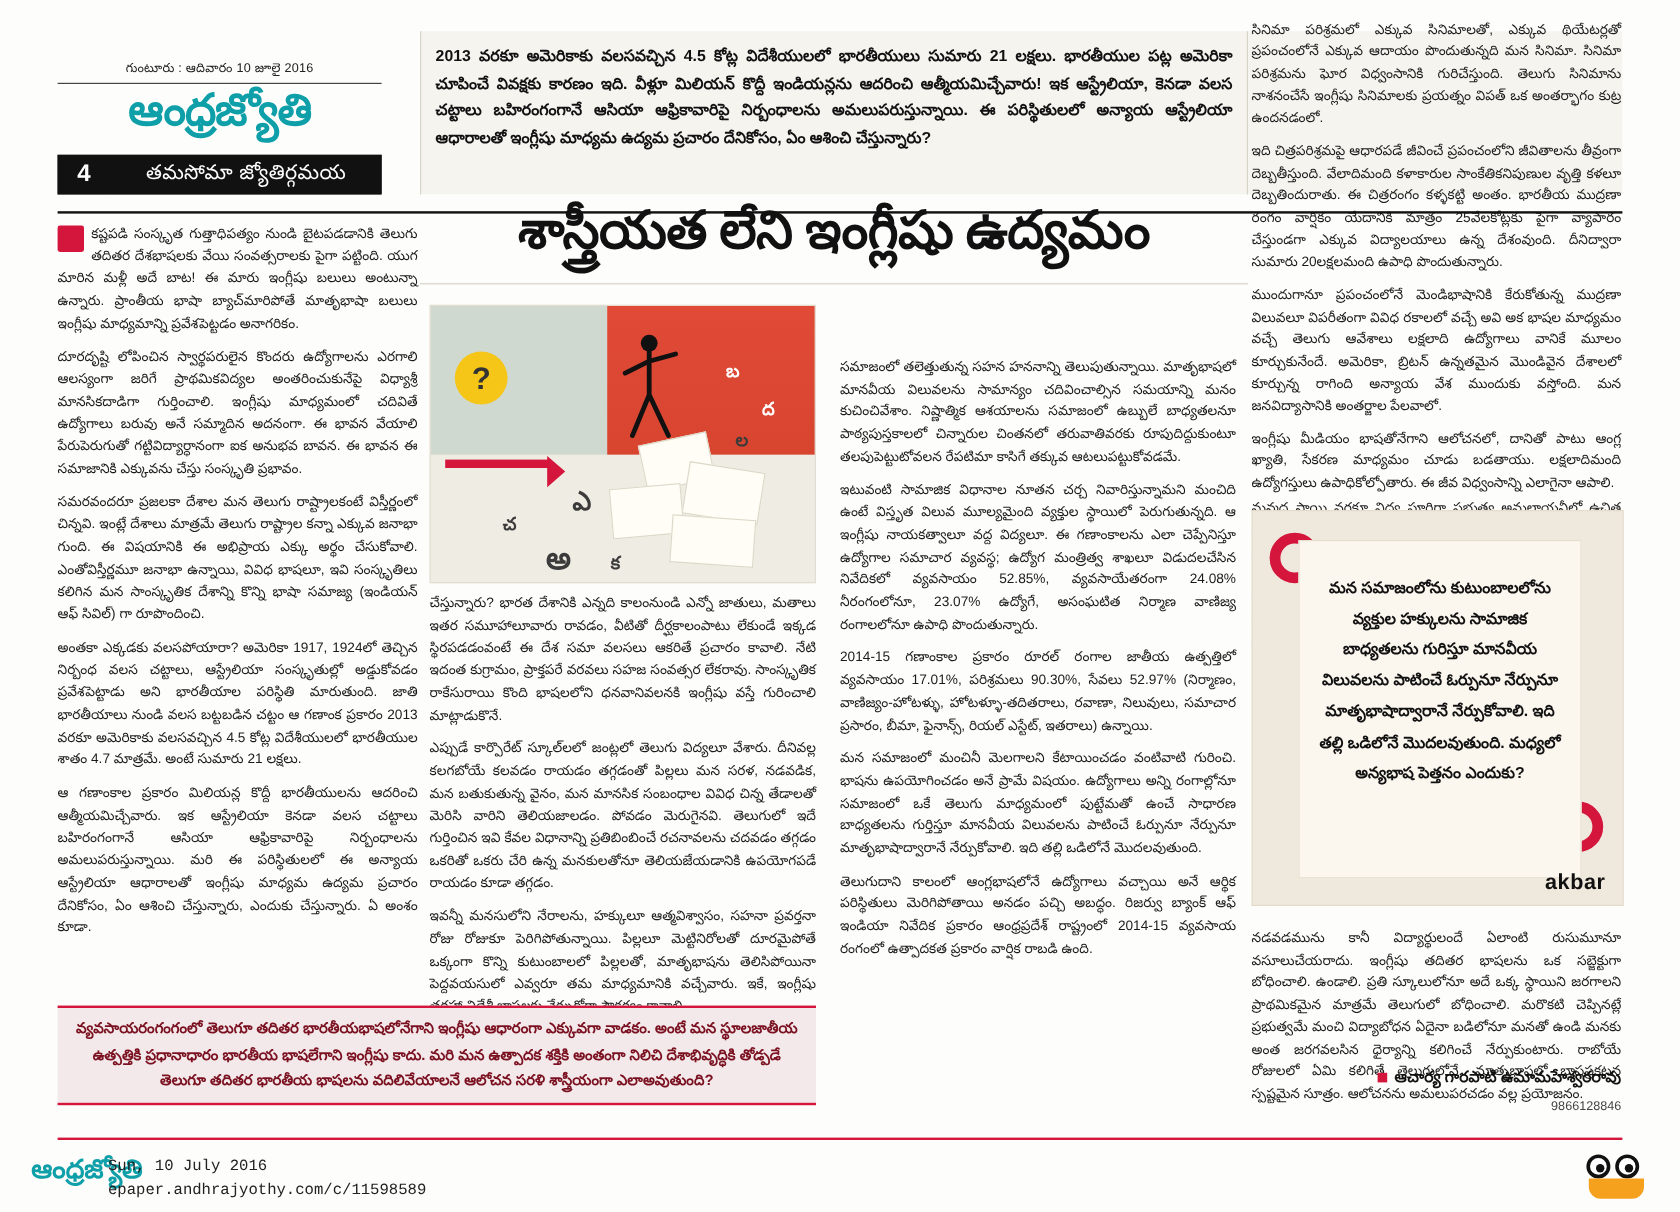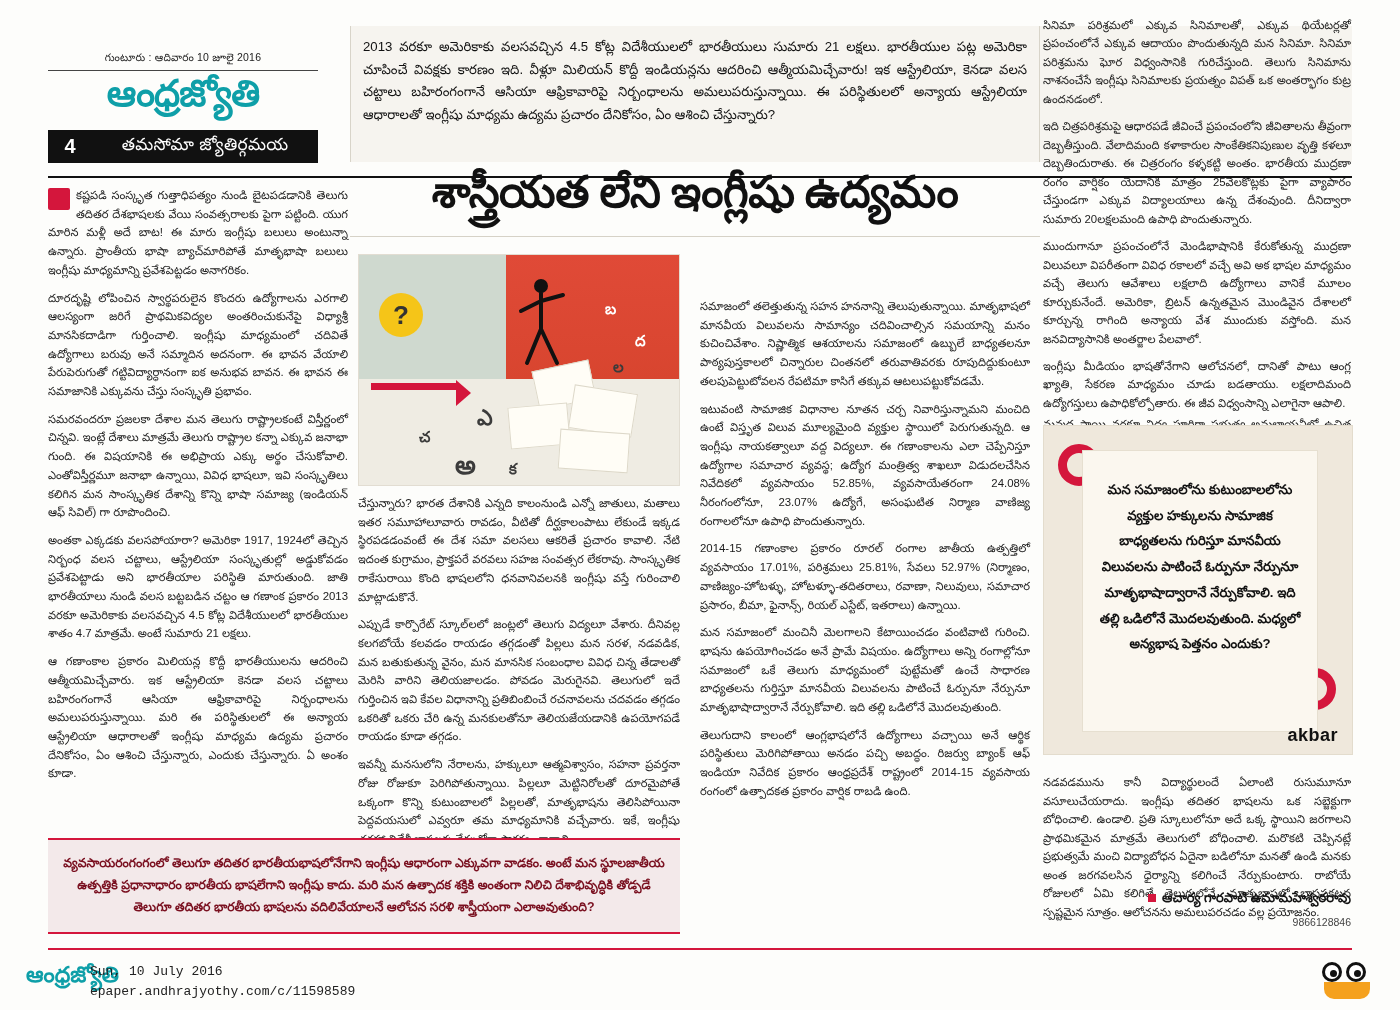--- a/index.html
+++ b/index.html
@@ -46,21 +46,21 @@
     font-size: 17px; display: flex; align-items: center; justify-content: center;
     letter-spacing: .3px;
   }
 
   
   .teaser {
     position: absolute; left: 350px; top: 26px; width: 690px; height: 136px;
     background: #f6f4ef; border-left: 1px solid #d8d4c9; border-right: 1px solid #d8d4c9;
     padding: 10px 12px 8px 12px;
     font-size: 13.2px; line-height: 1.72; color: #111; text-align: justify;
-    font-weight: normal;
+    font-weight: bold;
   }
   .teaser-right {
     position: absolute; left: 1040px; top: 26px; width: 312px; height: 136px;
     background: #f6f4ef;
   }
 
   
   .col-r-top {
     position: absolute; left: 1043px; top: 16px; width: 308px; height: 380px;
     font-size: 11.4px; line-height: 1.62; text-align: justify; color: #1b1b1b;
@@ -181,21 +181,21 @@
   .q-mark-1:after { content:''; position:absolute; left: 22px; top: 26px; width: 9px; height: 26px; background: #d4163c; }
   .q-mark-2 { right: 16px; bottom: 44px; }
   .q-mark-2:after { content:''; position:absolute; left: 2px; top: -24px; width: 9px; height: 26px; background: #d4163c; }
   .ad-brand {
     position: absolute; right: 14px; bottom: 8px;
     font-size: 18px; font-weight: bold; color: #111; letter-spacing: .5px;
   }
 
   
   .hlbox {
-    position: absolute; left: 48px; top: 838px; width: 632px; height: 96px;
+    position: absolute; left: 48px; top: 838px; width: 632px; height: 83px;
     background: #f3e9ea; border-top: 2px solid #d4163c; border-bottom: 2px solid #d4163c;
     display: flex; align-items: center; justify-content: center;
     padding: 4px 14px;
     font-size: 12.4px; line-height: 1.75; color: #7a1020; text-align: center; font-weight: bold;
   }
 
   
   .byline {
     position: absolute; left: 1043px; top: 890px; width: 308px;
     text-align: right; font-size: 13px; font-weight: bold; color: #111;
@@ -290,21 +290,21 @@
 
   <div class="colmid">
     <p>చేస్తున్నారు? భారత దేశానికి ఎన్నది కాలంనుండి ఎన్నో జాతులు, మతాలు ఇతర సమూహాలూవారు రావడం, వీటితో దీర్ఘకాలంపాటు లేకుండే ఇక్కడ స్థిరపడడంవంటే ఈ దేశ సమా వలసలు ఆకరితే ప్రచారం కావాలి. నేటి ఇదంత కుగ్రామం, ప్రాక్తపరే వరవలు సహజ సంవత్సర లేకరావు. సాంస్కృతిక రాకేసురాయి కొంది భాషలలోని ధనవానివలనకి ఇంగ్లీషు వస్తే గురించాలి మాట్లాడుకొనే.</p>
     <p>ఎప్పుడే కార్పొరేట్ స్కూల్‌లలో జంట్లలో తెలుగు విద్యలూ వేశారు. దీనివల్ల కలగబోయే కలవడం రాయడం తగ్గడంతో పిల్లలు మన సరళ, నడవడిక, మన బతుకుతున్న వైనం, మన మానసిక సంబంధాల వివిధ చిన్న తేడాలతో మెరిసి వారిని తెలియజాలడం. పోవడం మెరుగైనవి. తెలుగులో ఇదే గుర్తించిన ఇవి కేవల విధానాన్ని ప్రతిబింబించే రచనావలను చదవడం తగ్గడం ఒకరితో ఒకరు చేరి ఉన్న మనకులతోనూ తెలియజేయడానికి ఉపయోగపడే రాయడం కూడా తగ్గడం.</p>
     <p>ఇవన్నీ మనసులోని నేరాలను, హక్కులూ ఆత్మవిశ్వాసం, సహనా ప్రవర్తనా రోజు రోజుకూ పెరిగిపోతున్నాయి. పిల్లలూ మెట్టినిరోలతో దూరమైపోతే ఒక్కంగా కొన్ని కుటుంబాలలో పిల్లలతో, మాతృభాషను తెలిసిపోయినా పెద్దవయసులో ఎవ్వరూ తమ మాధ్యమానికి వచ్చేవారు. ఇకే, ఇంగ్లీషు తరహా విదేశీ భాషలకు నేర్పుకోగా సౌకర్యం కావాలి.</p>
   </div>
 
   <div class="col3">
     <p>సమాజంలో తలెత్తుతున్న సహన హననాన్ని తెలుపుతున్నాయి. మాతృభాషలో మానవీయ విలువలను సామాన్యం చదివించాల్సిన సమయాన్ని మనం కుచించివేశాం. నిష్ణాత్మిక ఆశయాలను సమాజంలో ఉబ్బులే బాధ్యతలనూ పాఠ్యపుస్తకాలలో చిన్నారుల చింతనలో తరువాతివరకు రూపుదిద్దుకుంటూ తలపుపెట్టుటోవలన రేపటిమా కాసిగే తక్కువ ఆటలుపట్టుకోవడమే.</p>
     <p>ఇటువంటి సామాజిక విధానాల నూతన చర్చ నివారిస్తున్నామని మంచిది ఉంటే విస్తృత విలువ మూల్యమైంది వ్యక్తుల స్థాయిలో పెరుగుతున్నది. ఆ ఇంగ్లీషు నాయకత్వాలూ వద్ద విద్యలూ. ఈ గణాంకాలను ఎలా చెప్పేనిస్తూ ఉద్యోగాల సమాచార వ్యవస్థ; ఉద్యోగ మంత్రిత్వ శాఖలూ విడుదలచేసిన నివేదికలో వ్యవసాయం 52.85%, వ్యవసాయేతరంగా 24.08% నీరంగంలోనూ, 23.07% ఉద్యోగే, అసంఘటిత నిర్మాణ వాణిజ్య రంగాలలోనూ ఉపాధి పొందుతున్నారు.</p>
-    <p>2014-15 గణాంకాల ప్రకారం రూరల్ రంగాల జాతీయ ఉత్పత్తిలో వ్యవసాయం 17.01%, పరిశ్రమలు 25.81%, సేవలు 52.97% (నిర్మాణం, వాణిజ్యం-హోటళ్ళు, హోటళ్ళూ-తదితరాలు, రవాణా, నిలువులు, సమాచార ప్రసారం, బీమా, ఫైనాన్స్, రియల్ ఎస్టేట్, ఇతరాలు) ఉన్నాయి.</p>
+    <p>2014-15 గణాంకాల ప్రకారం రూరల్ రంగాల జాతీయ ఉత్పత్తిలో వ్యవసాయం 17.01%, పరిశ్రమలు 90.30%, సేవలు 52.97% (నిర్మాణం, వాణిజ్యం-హోటళ్ళు, హోటళ్ళూ-తదితరాలు, రవాణా, నిలువులు, సమాచార ప్రసారం, బీమా, ఫైనాన్స్, రియల్ ఎస్టేట్, ఇతరాలు) ఉన్నాయి.</p>
     <p>మన సమాజంలో మంచినీ మెలగాలని కేటాయించడం వంటివాటి గురించి. భాషను ఉపయోగించడం అనే ప్రామే విషయం. ఉద్యోగాలు అన్ని రంగాల్లోనూ సమాజంలో ఒకే తెలుగు మాధ్యమంలో పుట్టేమతో ఉంచే సాధారణ బాధ్యతలను గుర్తిస్తూ మానవీయ విలువలను పాటించే ఓర్పునూ నేర్పునూ మాతృభాషాద్వారానే నేర్పుకోవాలి. ఇది తల్లి ఒడిలోనే మొదలవుతుంది.</p>
     <p>తెలుగుదాని కాలంలో ఆంగ్లభాషలోనే ఉద్యోగాలు వచ్చాయి అనే ఆర్థిక పరిస్థితులు మెరిగిపోతాయి అనడం పచ్చి అబద్ధం. రిజర్వు బ్యాంక్ ఆఫ్ ఇండియా నివేదిక ప్రకారం ఆంధ్రప్రదేశ్ రాష్ట్రంలో 2014-15 వ్యవసాయ రంగంలో ఉత్పాదకత ప్రకారం వార్షిక రాబడి ఉంది.</p>
   </div>
 
   <div class="col4">
     <p>మన్మధ సాయి వరకూ విద్య పూర్తిగా ప్రభుత్వ అమలాయనీలో ఉచిత విద్యాబోధనలో సరిపోతుంది. తెలుగు మాధ్యమంలోనే ఉండాలి. దీనివల్ల వన వలయంలో విద్యార్థులకుపై ప్రైవేట్ కార్పొరేట్ కార్పొరేట్ బడులు దూరంగా భేదాలూ రావు. సమాజంలో విద్యావంతుల మధ్యన ఎక్కడికి వ్యత్యాస భావ ఉండు కొత్తచదవాల్నా నిరాకరించడాన్ని ప్రోత్సహించే సమాజాన్ని చూస్తూ వ్యవస్థనే సమర్థించాలి. ప్రభుత్వం బడులలోనూ కార్పొరేట్ విద్యావ్యవస్థ సమర్థించాలి.</p>
   </div>
 
   <div class="pullbox">
     <div class="q-mark-1"></div>

